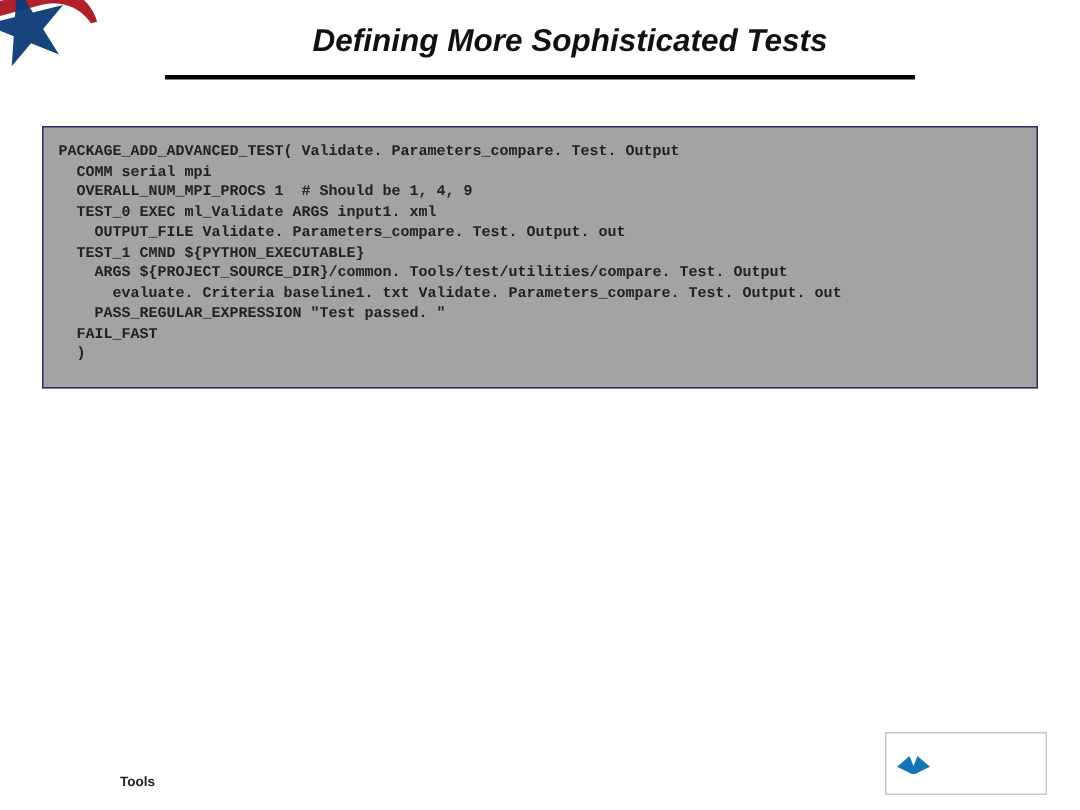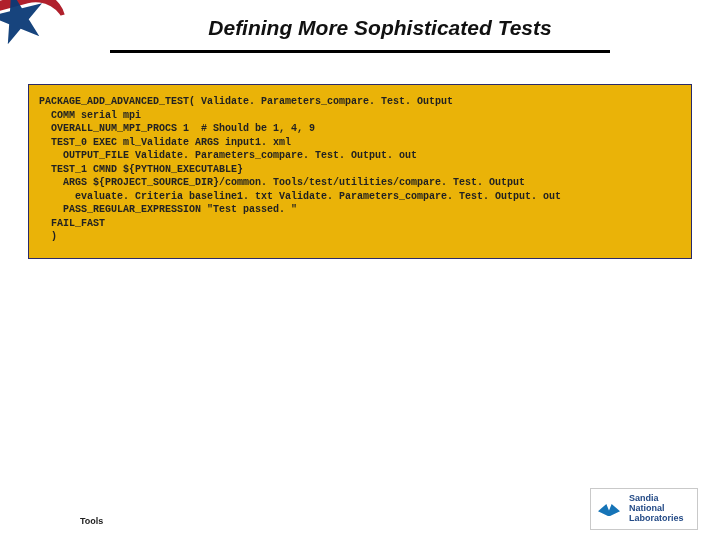--- a/index.html
+++ b/index.html
@@ -60,21 +60,21 @@
   }
   .title-underline {
     margin: 10px auto 0 auto;
     width: 500px;
     height: 3px;
     background: #000;
   }
   .code-box {
     margin: 14px 28px 0 28px;
     border: 1.5px solid #2a2a6a;
-    background: #eab308;
+    background: #a3a3a3;
     padding: 10px 10px 14px 10px;
     font-family: "Courier New", Courier, monospace;
     font-size: 10px;
     font-weight: bold;
     line-height: 1.35;
     white-space: pre;
     color: #222;
     overflow: hidden;
   }
   .footer {
@@ -144,19 +144,14 @@
     ARGS ${PROJECT_SOURCE_DIR}/common. Tools/test/utilities/compare. Test. Output
       evaluate. Criteria baseline1. txt Validate. Parameters_compare. Test. Output. out
     PASS_REGULAR_EXPRESSION "Test passed. "
   FAIL_FAST
   )</pre>
 
 <div class="footer">
   <div class="page-label">Tools</div>
   <div class="footer-logo">
     <div class="tbird"></div>
-    <div class="logo-text">
-      <div>Sandia</div>
-      <div>National</div>
-      <div>Laboratories</div>
-    </div>
   </div>
 </div>
 
 </body></html>

